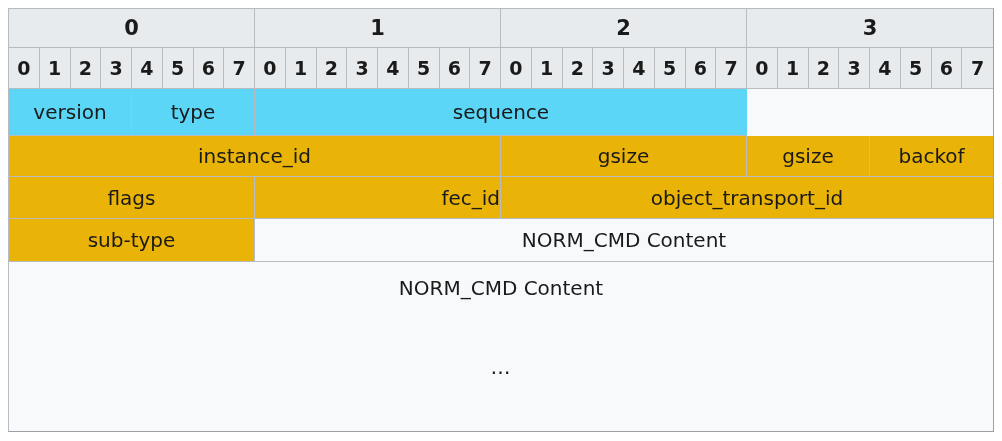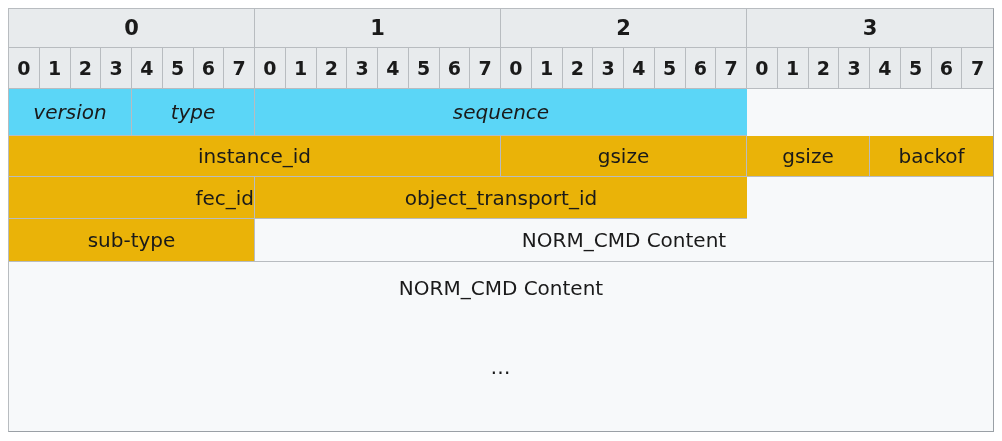--- a/index.html
+++ b/index.html
@@ -77,21 +77,21 @@
   }
   .row-fields.h42 { height: 42px; }
   .row-fields.h41 { height: 41px; }
   .row-fields.h43 { height: 43px; }
 
   .row-fields .cell {
     font-size: 20px;
     color: #1a1a1a;
   }
 
-  .fill-dark  { background: #5bd6f7; font-style: italic; }
+  .fill-dark  { background: #5bd6f7; }
   .fill-light { background: #eab308; }
   .fill-plain { background: #f7f9fa; }
 
   
   .payload-block {
     position: relative;
     height: 129px;
     background: #f7f9fa;
     box-sizing: border-box;
   }
@@ -253,20 +253,23 @@
         <span>gsize</span>
       </div>
       <div class="cell fill-light" style="width: 12.5%; flex: 0 0 12.5%;">
         <span>gsize</span>
       </div>
       <div class="cell fill-light" style="width: 12.5%; flex: 0 0 12.5%;">
         <span>backof</span>
       </div>
     </div>
   <div class="row row-fields h42">
+      <div class="cell fill-light" style="width: 25%; flex: 0 0 25%;">
+        <span>flags</span>
+      </div>
       <div class="cell fill-light" style="width: 25%; flex: 0 0 25%; justify-content: flex-end;">
         <span>fec_id</span>
       </div>
       <div class="cell fill-light" style="width: 50%; flex: 0 0 50%;">
         <span>object_transport_id</span>
       </div>
     </div>
   <div class="row row-fields h43">
       <div class="cell fill-light" style="width: 25%; flex: 0 0 25%; text-align: center;">
         <span>sub-type</span>

